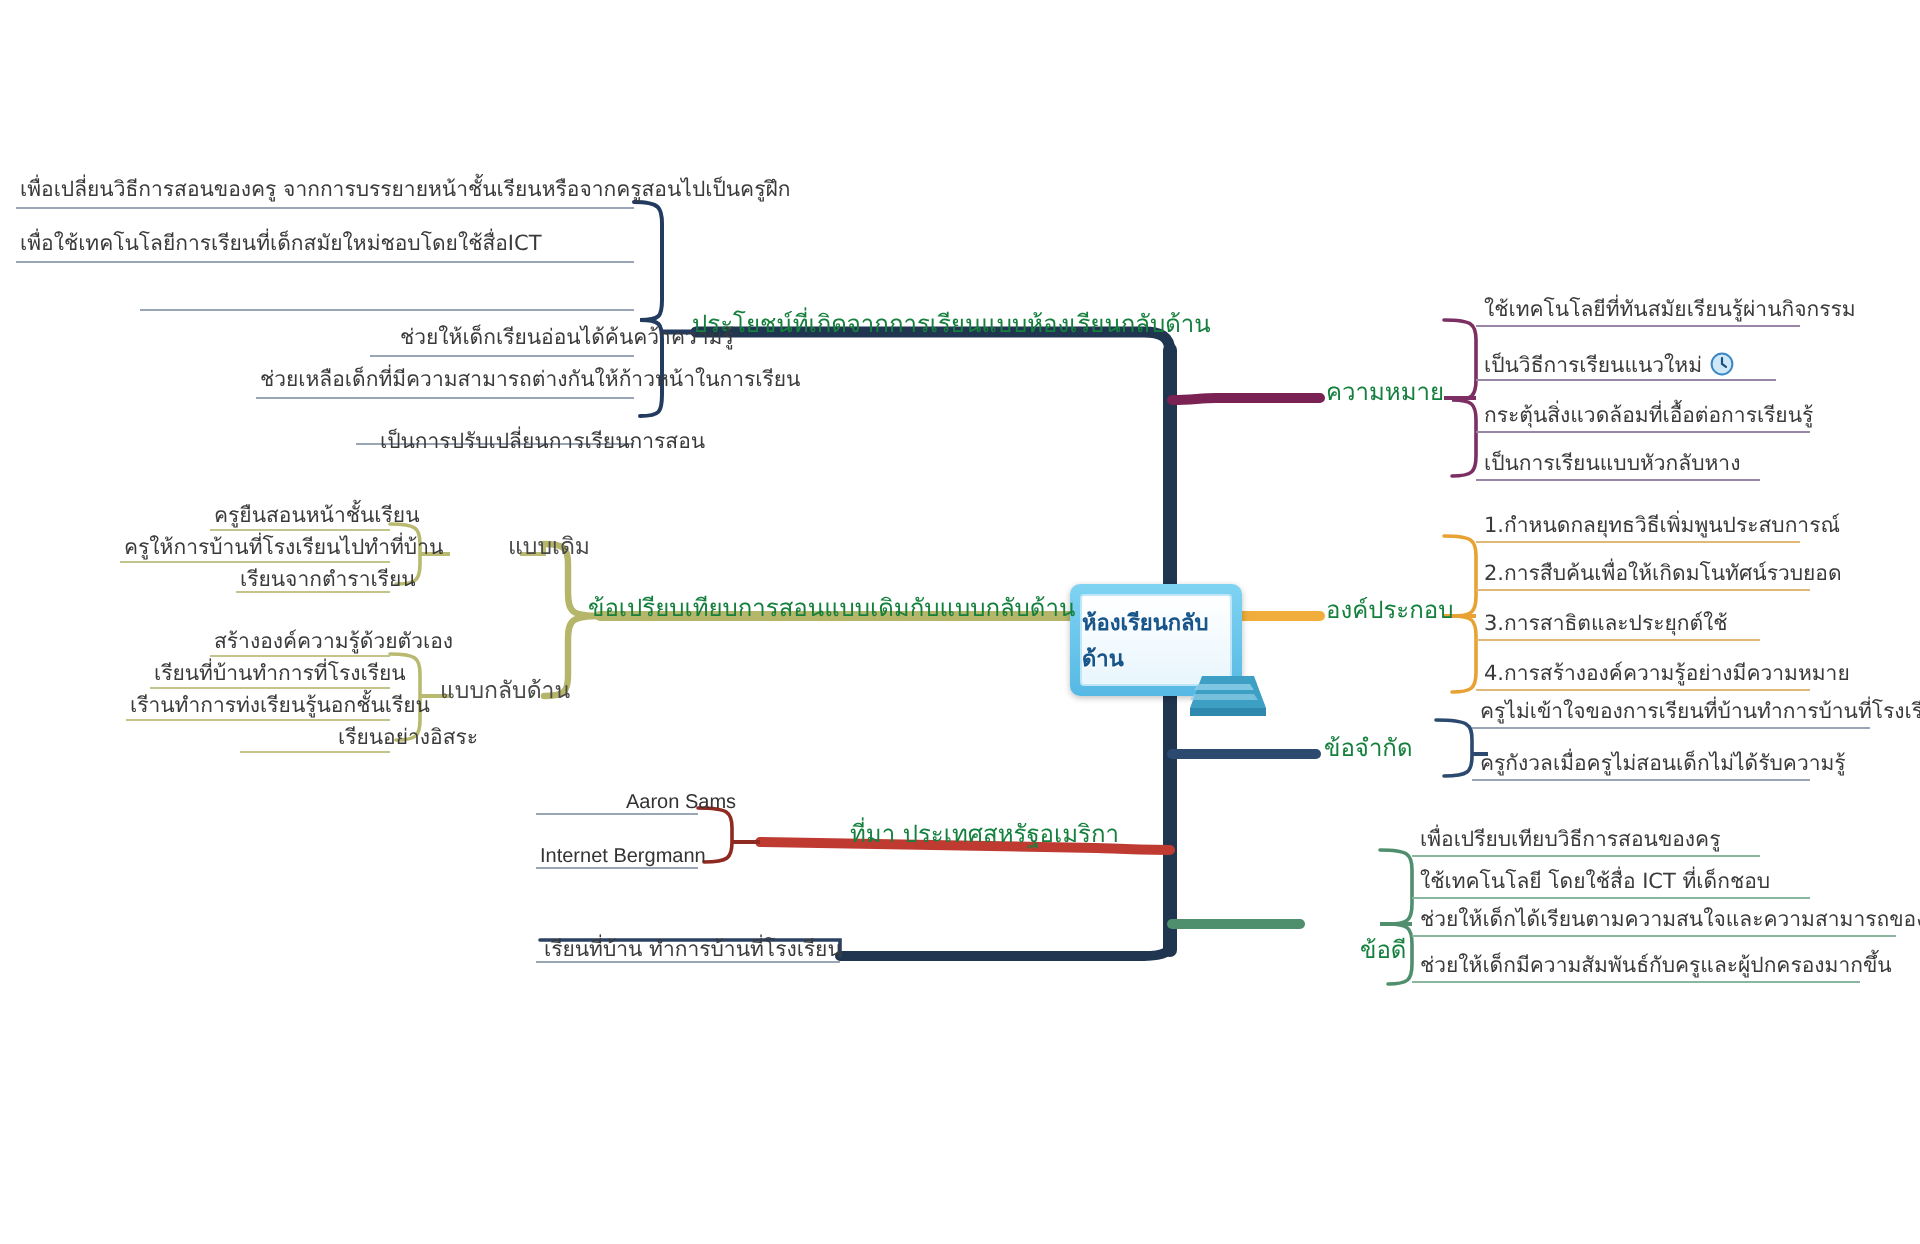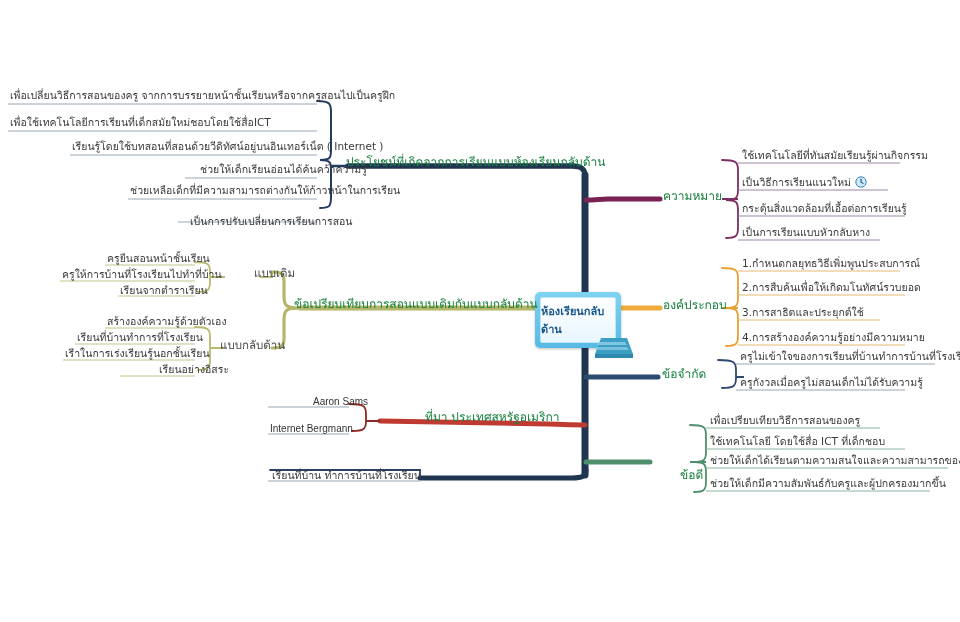--- a/index.html
+++ b/index.html
@@ -165,37 +165,36 @@
       <path d="M6,8 L32,8 L34,11 L4,11 Z" fill="#8ecfe8" opacity=".8"></path>
       <path d="M4,13 L34,13 L36,16 L2,16 Z" fill="#8ecfe8" opacity=".7"></path>
       <path d="M2,20 L40,20 L40,24 L2,24 Z" fill="#2f88ad"></path>
     </svg>
   </div>
 
   <div class="lbl branch-label" style="left:346px;top:156px;">ประโยชน์ที่เกิดจากการเรียนแบบห้องเรียนกลับด้าน</div>
 
   <div class="lbl leaf" style="left:10px;top:90px;">เพื่อเปลี่ยนวิธีการสอนของครู จากการบรรยายหน้าชั้นเรียนหรือจากครูสอนไปเป็นครูฝึก</div>
   <div class="lbl leaf" style="left:10px;top:117px;">เพื่อใช้เทคโนโลยีการเรียนที่เด็กสมัยใหม่ชอบโดยใช้สื่อICT</div>
-  <div class="lbl leaf" style="left:72px;top:141px;">เรียนรู้โดยใช้บทสอนที่สอนด้วยวีดิทัศน์อยู่บนอินเทอร์เน็ต ( Internet )</div>
   <div class="lbl leaf" style="left:200px;top:164px;">ช่วยให้เด็กเรียนอ่อนได้ค้นคว้าความรู้</div>
   <div class="lbl leaf" style="left:130px;top:185px;">ช่วยเหลือเด็กที่มีความสามารถต่างกันให้ก้าวหน้าในการเรียน</div>
   <div class="lbl leaf" style="left:190px;top:216px;">เป็นการปรับเปลี่ยนการเรียนการสอน</div>
 
   <div class="lbl branch-label" style="left:294px;top:298px;">ข้อเปรียบเทียบการสอนแบบเดิมกับแบบกลับด้าน</div>
 
   <div class="lbl sub-label" style="left:222px;top:267px;margin-left:32px;">แบบเดิม</div>
   <div class="lbl leaf" style="left:107px;top:253px;">ครูยืนสอนหน้าชั้นเรียน</div>
   <div class="lbl leaf" style="left:62px;top:269px;">ครูให้การบ้านที่โรงเรียนไปทำที่บ้าน</div>
   <div class="lbl leaf" style="left:120px;top:285px;">เรียนจากตำราเรียน</div>
 
   <div class="lbl sub-label" style="left:220px;top:339px;">แบบกลับด้าน</div>
   <div class="lbl leaf" style="left:107px;top:316px;">สร้างองค์ความรู้ด้วยตัวเอง</div>
   <div class="lbl leaf" style="left:77px;top:332px;">เรียนที่บ้านทำการที่โรงเรียน</div>
-  <div class="lbl leaf" style="left:65px;top:348px;">เรีาในการเร่งเรียนรู้นอกชั้นเรียน</div>
-  <div class="lbl leaf" style="left:124px;top:364px;padding-left:35px;">เรียนอย่างอิสระ</div>
+  <div class="lbl leaf" style="left:65px;top:348px;">เรีานทำการท่งเรียนรู้นอกชั้นเรียน</div>
+  <div class="lbl leaf" style="left:134px;top:364px;padding-left:35px;">เรียนอย่างอิสระ</div>
 
   <div class="lbl branch-label" style="left:384px;top:411px;margin-left:41px;">ที่มา ประเทศสหรัฐอเมริกา</div>
   <div class="lbl eng" style="left:313px;top:396px;">Aaron Sams</div>
   <div class="lbl eng" style="left:270px;top:423px;">Internet Bergmann</div>
 
   <div class="lbl leaf" style="left:272px;top:470px;">เรียนที่บ้าน ทำการบ้านที่โรงเรียน</div>
 
   <div class="lbl branch-label" style="left:663px;top:190px;">ความหมาย</div>
   <div class="lbl leaf" style="left:742px;top:150px;">ใช้เทคโนโลยีที่ทันสมัยเรียนรู้ผ่านกิจกรรม</div>
   <div class="lbl leaf" style="left:742px;top:176px;">

